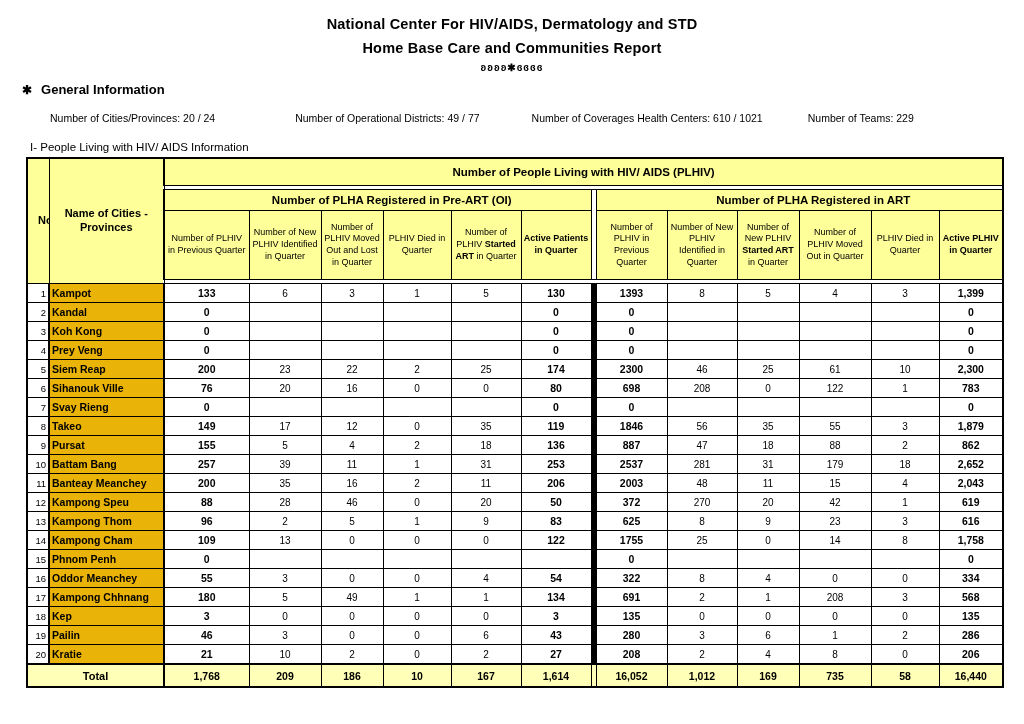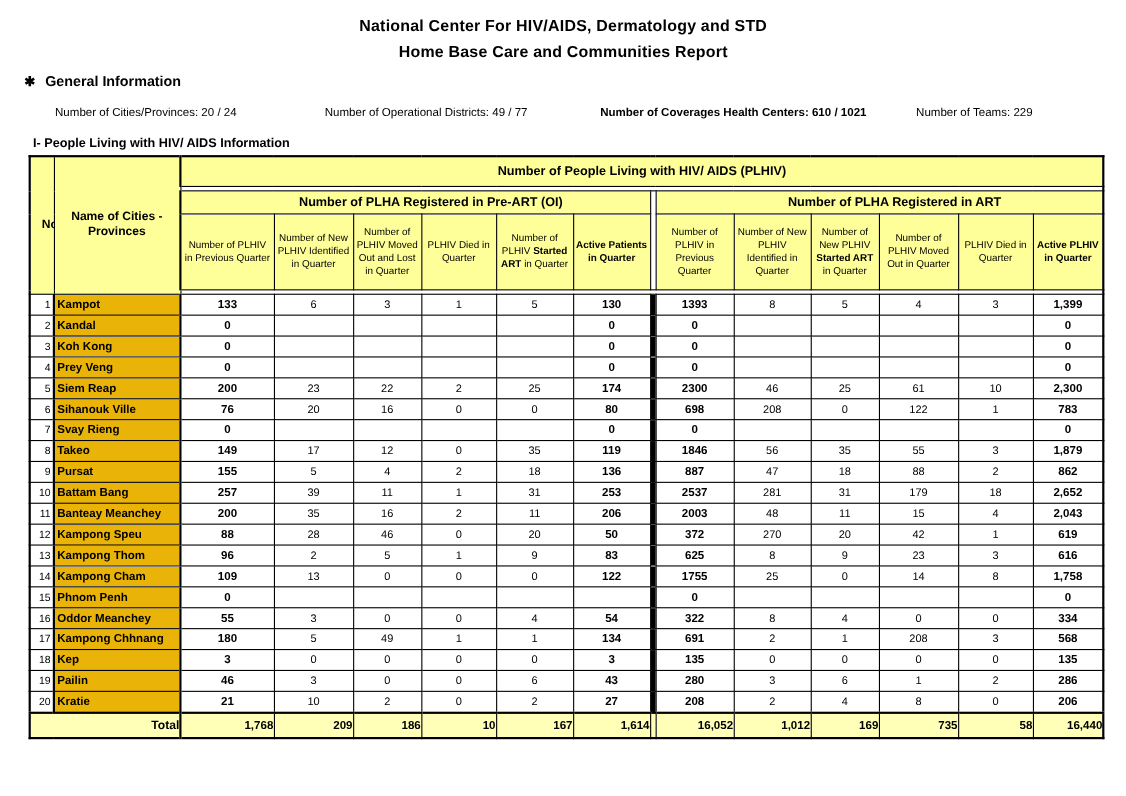--- a/index.html
+++ b/index.html
@@ -13,24 +13,24 @@
   
   .titles { text-align: center; padding-top: 12px; }
   .title-line { font-size: 14.5px; font-weight: bold; line-height: 24px; letter-spacing: .2px; }
   .ornament { font-size: 10px; font-weight: bold; letter-spacing: 1px; line-height: 16px; }
 
   
   .gen-head { margin: 6px 0 0 22px; font-size: 13px; font-weight: bold; }
   .gen-bullet { font-size: 12px; margin-right: 9px; }
   .info-row { display: flex; margin: 15px 0 0 50px; font-size: 10.5px; white-space: nowrap; }
   .info-item:nth-child(2) { margin-left: 80px; }
-  .info-item:nth-child(3) { margin-left: 66px; font-weight: bold; }
+  .info-item:nth-child(3) { margin-left: 52px; }
   .info-item:nth-child(4) { margin-left: 45px; }
 
-  .section-label { margin: 17px 0 4px 30px; font-size: 11.5px; font-weight: bold; }
+  .section-label { margin: 17px 0 4px 30px; font-size: 11.5px; font-weight: normal; }
 
   
   table.report {
     border-collapse: collapse;
     table-layout: fixed;
     margin-left: 26px;
     width: 976px;
     border: 2px solid #000;
   }
   .report th, .report td {
@@ -48,29 +48,30 @@
   tr.hgap td { border-left: none; border-right: none; background: #fff; height: 3px; font-size: 0; line-height: 0; }
 
   td.v   { font-size: 10px;   height: 18px; text-align: center; background: #fff; }
   td.no  { font-size: 9.5px;  text-align: right; padding-right: 2px; background: #fff; }
   td.name{ font-size: 10.5px; font-weight: bold; text-align: left; padding-left: 2px; background: #eab308; border-left: 2px solid #000; }
   td.b   { font-weight: bold; font-size: 10.5px; }
   .tl    { border-left: 2px solid #000 !important; }
   td.spb { background: #000; }
   th.spw { background: #fff; }
 
-  tr.total td { background: #FFFFB7; font-weight: bold; font-size: 10.5px; height: 21px; border-top: 2px solid #000; text-align: right; }
+  tr.total td { background: #FFFFB7; font-weight: bold; font-size: 10.5px; height: 21px; border-top: 2px solid #000; text-align: center; }
   tr.total td.tlabel { font-size: 11px; }
 </style>
 </head>
 <body>
 
 <div class="titles">
   <div class="title-line">National Center For HIV/AIDS, Dermatology and STD</div>
   <div class="title-line">Home Base Care and Communities Report</div>
+  <div class="ornament">ʚʚʚʚ✱ɞɞɞɞ</div>
 </div>
 
 <div class="gen-head">
   <span class="gen-bullet">✱</span><span>General Information</span>
 </div>
 
 <div class="info-row">
   <span class="info-item">Number of Cities/Provinces: 20 / 24</span>
   <span class="info-item">Number of Operational Districts: 49 / 77</span>
   <span class="info-item">Number of Coverages Health Centers: 610 / 1021</span>

